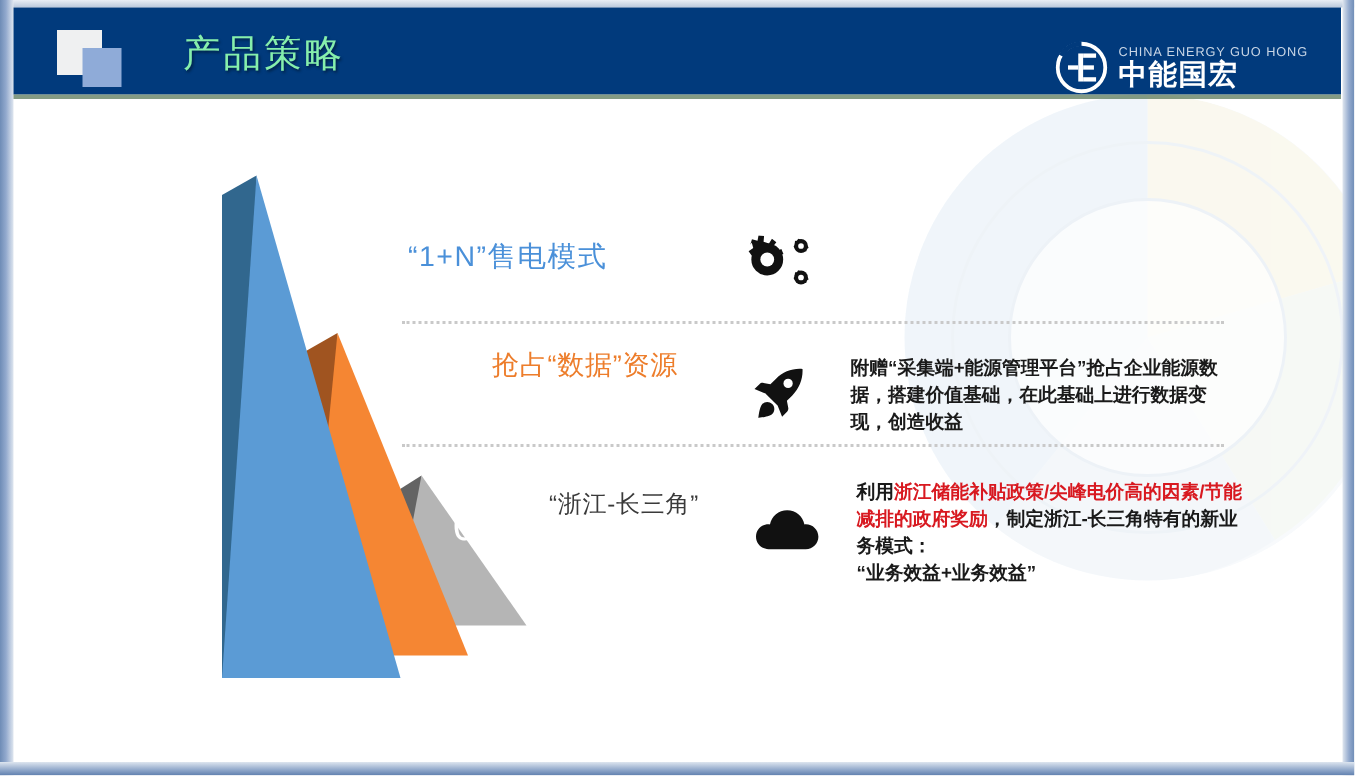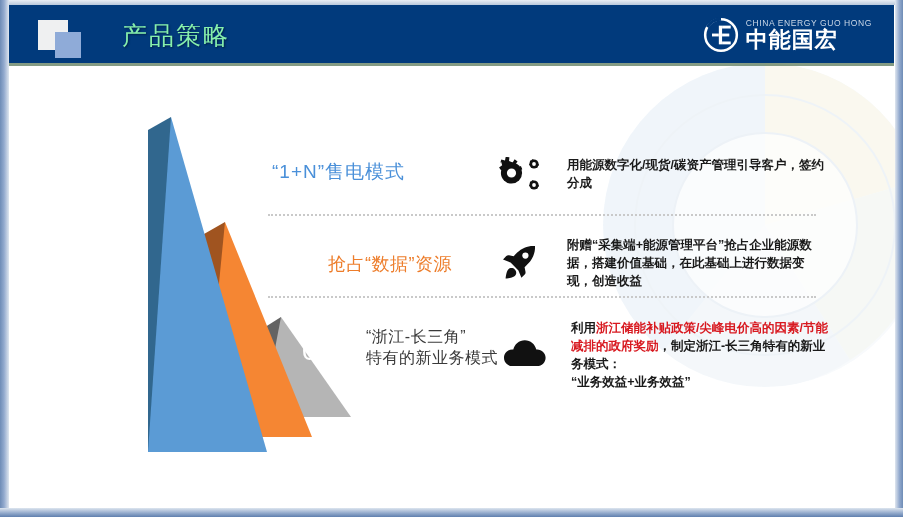--- a/index.html
+++ b/index.html
@@ -87,21 +87,21 @@
     letter-spacing: 2px;
     text-shadow: 1px 1px 2px rgba(0,0,0,.45);
     white-space: nowrap;
     margin-left: 33px;
   }
 
   
   #logo {
     position: absolute;
     right: 22px;
-    top: 11px;
+    top: 21px;
     height: 38px;
     display: flex;
     align-items: center;
     gap: 7px;
   }
   #logo-mark {
     width: 36px;
     height: 36px;
     flex: 0 0 auto;
   }
@@ -112,21 +112,21 @@
     line-height: 1;
   }
   #logo-en {
     font-size: 8.5px;
     color: #c9d6e6;
     letter-spacing: .6px;
     white-space: nowrap;
     margin-bottom: 2px;
   }
   #logo-cn {
-    font-size: 22px;
+    font-size: 19px;
     font-weight: bold;
     color: #ffffff;
     letter-spacing: 1px;
     white-space: nowrap;
     line-height: 1;
   }
 
   
   #watermark {
     position: absolute;
@@ -170,21 +170,21 @@
   #row1-title {
     left: 272px; top: 160px;
     font-size: 19px;
     color: #4a90d9;
     letter-spacing: 1px;
   }
   #row1-icon { left: 497px; top: 157px; }
   #row1-desc { left: 567px; top: 156px; }
 
   #row2-title {
-    left: 328px; top: 253px;
+    left: 328px; top: 232px;
     font-size: 18px;
     color: #ed7d2b;
     letter-spacing: .5px;
   }
   #row2-icon { left: 499px; top: 244px; }
   #row2-desc { left: 567px; top: 236px; }
 
   #row3-title {
     left: 366px; top: 327px;
     font-size: 16px;
@@ -281,35 +281,33 @@
       <circle cx="14.5" cy="16" r="10.6"></circle>
       <circle cx="14.5" cy="16" r="4.6" fill="#ffffff"></circle>
       <path d="M33 3.5l1.5.3.5-1.6 1.6.4-.2 1.6 1.5.7 1-1.3 1.3 1-1 1.3.8 1.4 1.5-.5.6 1.5-1.5.6v1.6l-1.6.1-.4-1.6-1.6.3-.6 1.5-1.5-.6.5-1.5-1.2-1-1.3.9-.9-1.3 1.3-.9-.4-1.5z"></path>
       <circle cx="37" cy="7" r="4.6"></circle>
       <circle cx="37" cy="7" r="1.9" fill="#ffffff"></circle>
       <path d="M33 24.5l1.5.3.5-1.6 1.6.4-.2 1.6 1.5.7 1-1.3 1.3 1-1 1.3.8 1.4 1.5-.5.6 1.5-1.5.6v1.6l-1.6.1-.4-1.6-1.6.3-.6 1.5-1.5-.6.5-1.5-1.2-1-1.3.9-.9-1.3 1.3-.9-.4-1.5z"></path>
       <circle cx="37" cy="28" r="4.6"></circle>
       <circle cx="37" cy="28" r="1.9" fill="#ffffff"></circle>
     </g>
   </svg>
-  <div class="row-desc" id="row1-desc">用能源数字化/现货/碳资产管理引导客户，签约分成</div>
 
   <div class="row-title" id="row2-title">抢占“数据”资源</div>
   <svg class="row-icon" id="row2-icon" width="40" height="38" viewBox="0 0 40 38" xmlns="http://www.w3.org/2000/svg">
     <g fill="#111111">
       <path d="M36 2c-6.5-.6-13 1.8-17.8 6.6l-3.6 3.6-4.6-.9c-1-.2-2 .1-2.7.8L4 15.4l7.4 3 .2.2 7.6 7.6.2.2 3 7.4 3.3-3.3c.7-.7 1-1.7.8-2.7l-.9-4.6 3.6-3.6C34 14.8 36.4 8.3 36 2z"></path>
       <circle cx="26.4" cy="11.6" r="3.1" fill="#ffffff"></circle>
       <path d="M9.2 25.4c-2 2-2.6 9.2-2.6 9.2s7.2-.6 9.2-2.6c1.9-1.9 1.9-4.9 0-6.6-1.8-1.9-4.8-1.9-6.6 0z"></path>
     </g>
   </svg>
   <div class="row-desc" id="row2-desc">附赠“采集端+能源管理平台”抢占企业能源数据，搭建价值基础，在此基础上进行数据变现，创造收益</div>
 
   <div class="row-title" id="row3-title">
     <span class="l1">“浙江-长三角”</span>
-    <span class="l2">特有的新业务模式</span>
   </div>
   <svg class="row-icon" id="row3-icon" width="44" height="30" viewBox="0 0 44 30" xmlns="http://www.w3.org/2000/svg">
     <path d="M35.2 11.5c-.3 0-.6 0-.9.1C33.2 6.2 28.5 2.2 22.8 2.2c-5.7 0-10.4 4-11.5 9.4-.3-.1-.6-.1-.9-.1C5.7 11.5 2 15.2 2 19.8s3.7 8.3 8.4 8.3h24.8c4.6 0 8.4-3.7 8.4-8.3s-3.8-8.3-8.4-8.3z" fill="#111111"></path>
   </svg>
   <div class="row-desc" id="row3-desc">
     <span>利用</span><span class="hl">浙江储能补贴政策/尖峰电价高的因素/节能减排的政府奖励</span><span>，制定浙江-长三角特有的新业务模式：</span><br><span>“业务效益+业务效益”</span>
   </div>
 
 </div>
 

